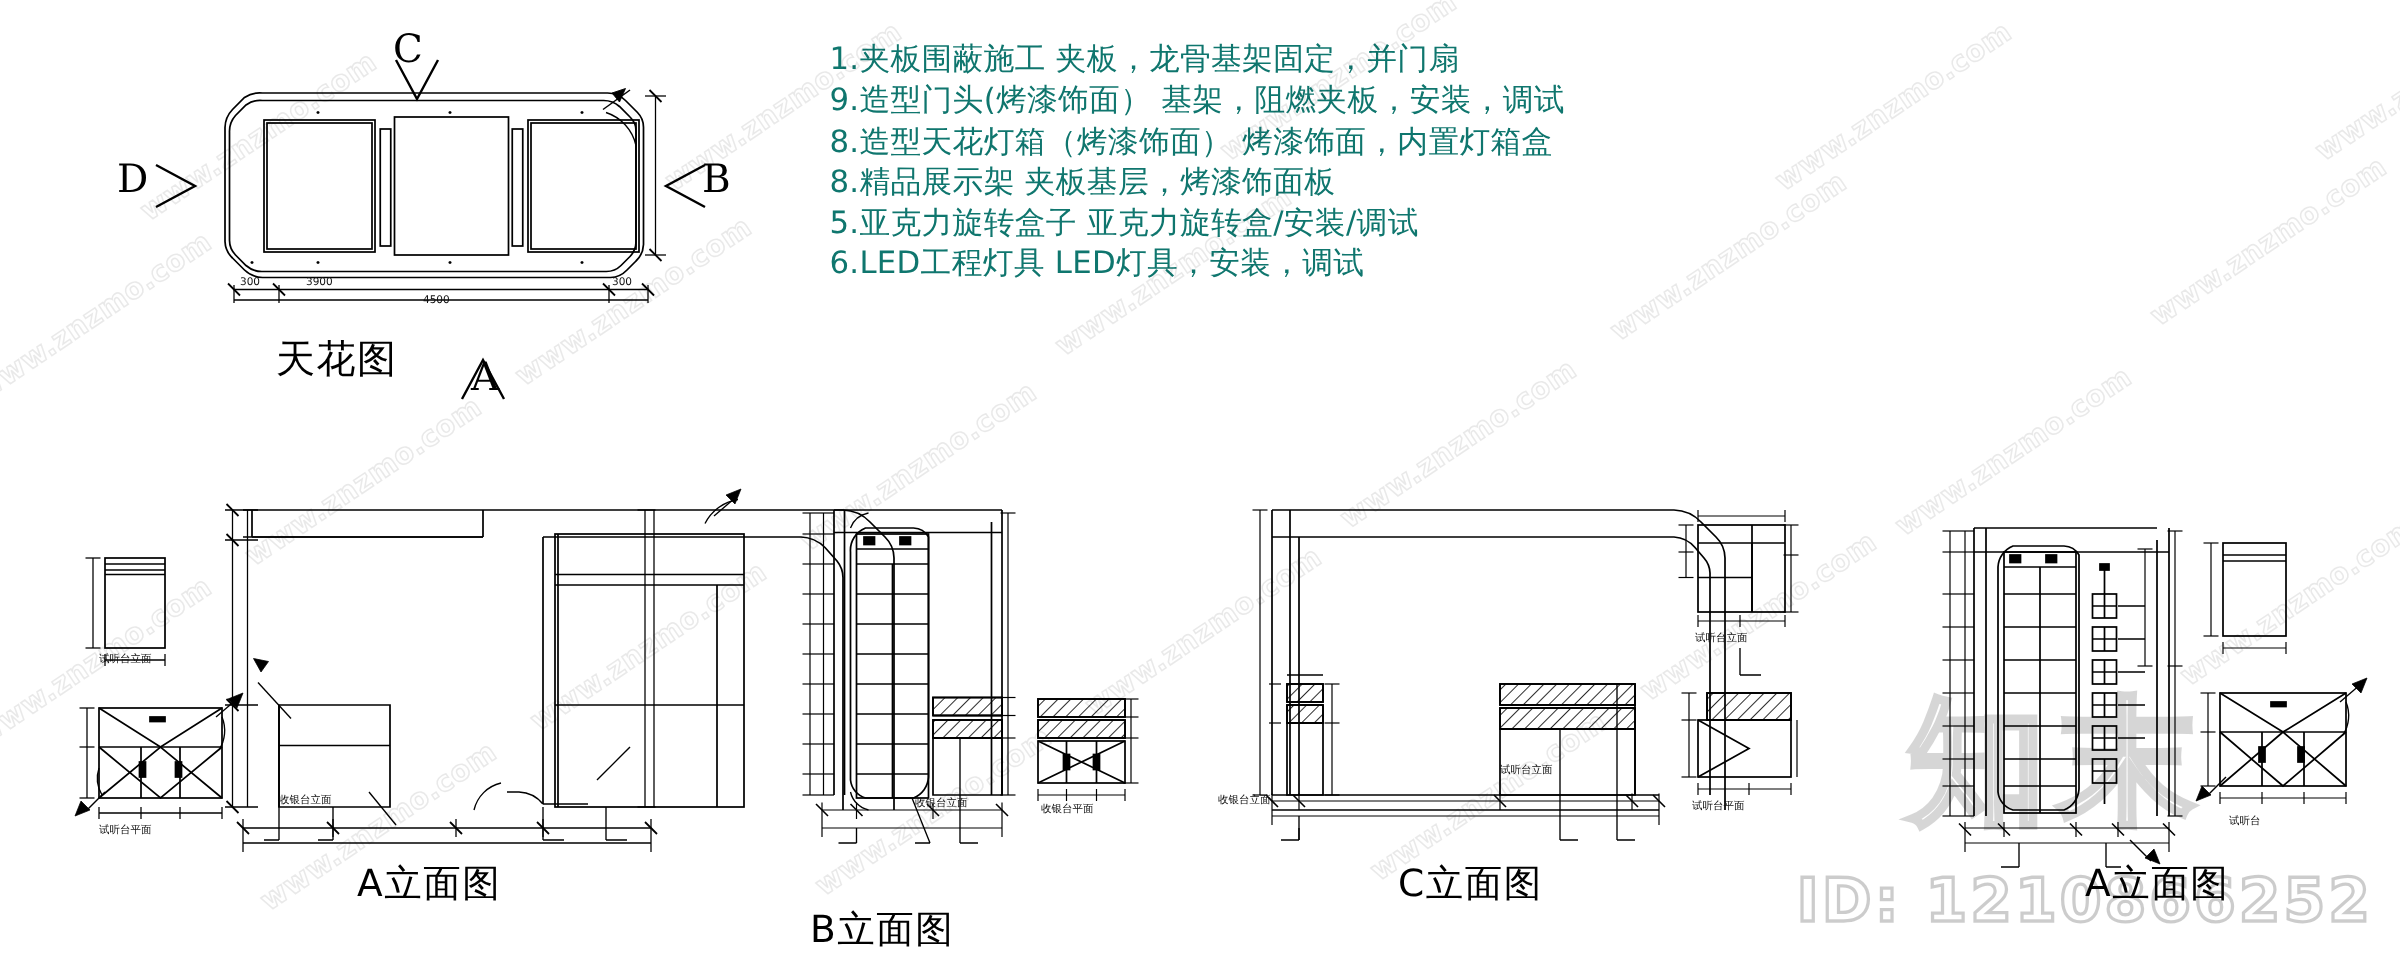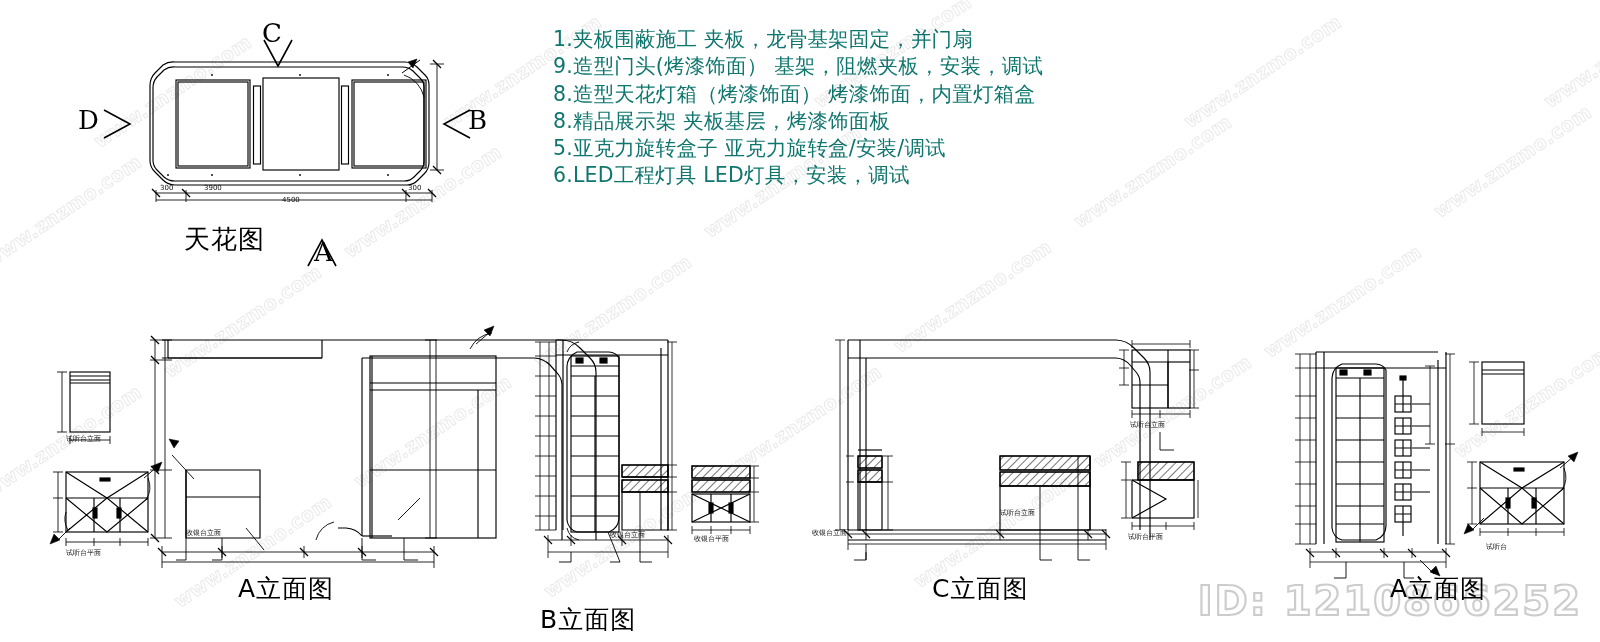--- a/index.html
+++ b/index.html
@@ -685,16 +685,17 @@
     <div class="wm" style="left:880px;  top:285px;">www.znzmo.com</div>
     <div class="wm" style="left:900px;  top:520px;">www.znzmo.com</div>
     <div class="wm" style="left:1060px; top:160px;">www.znzmo.com</div>
     <div class="wm" style="left:1080px; top:400px;">www.znzmo.com</div>
     <div class="wm" style="left:1170px; top:60px;">www.znzmo.com</div>
     <div class="wm" style="left:1250px; top:290px;">www.znzmo.com</div>
     <div class="wm" style="left:1420px; top:150px;">www.znzmo.com</div>
     <div class="wm" style="left:1440px; top:390px;">www.znzmo.com</div>
     <div class="wm" style="left:1530px; top:40px;">www.znzmo.com</div>
 
+    <div class="wm-big" id="wm-logo">知末</div>
     <div class="wm-big" id="wm-id">ID: 1210866252</div>
   </div>
 
 </div>
 
 </body></html>

